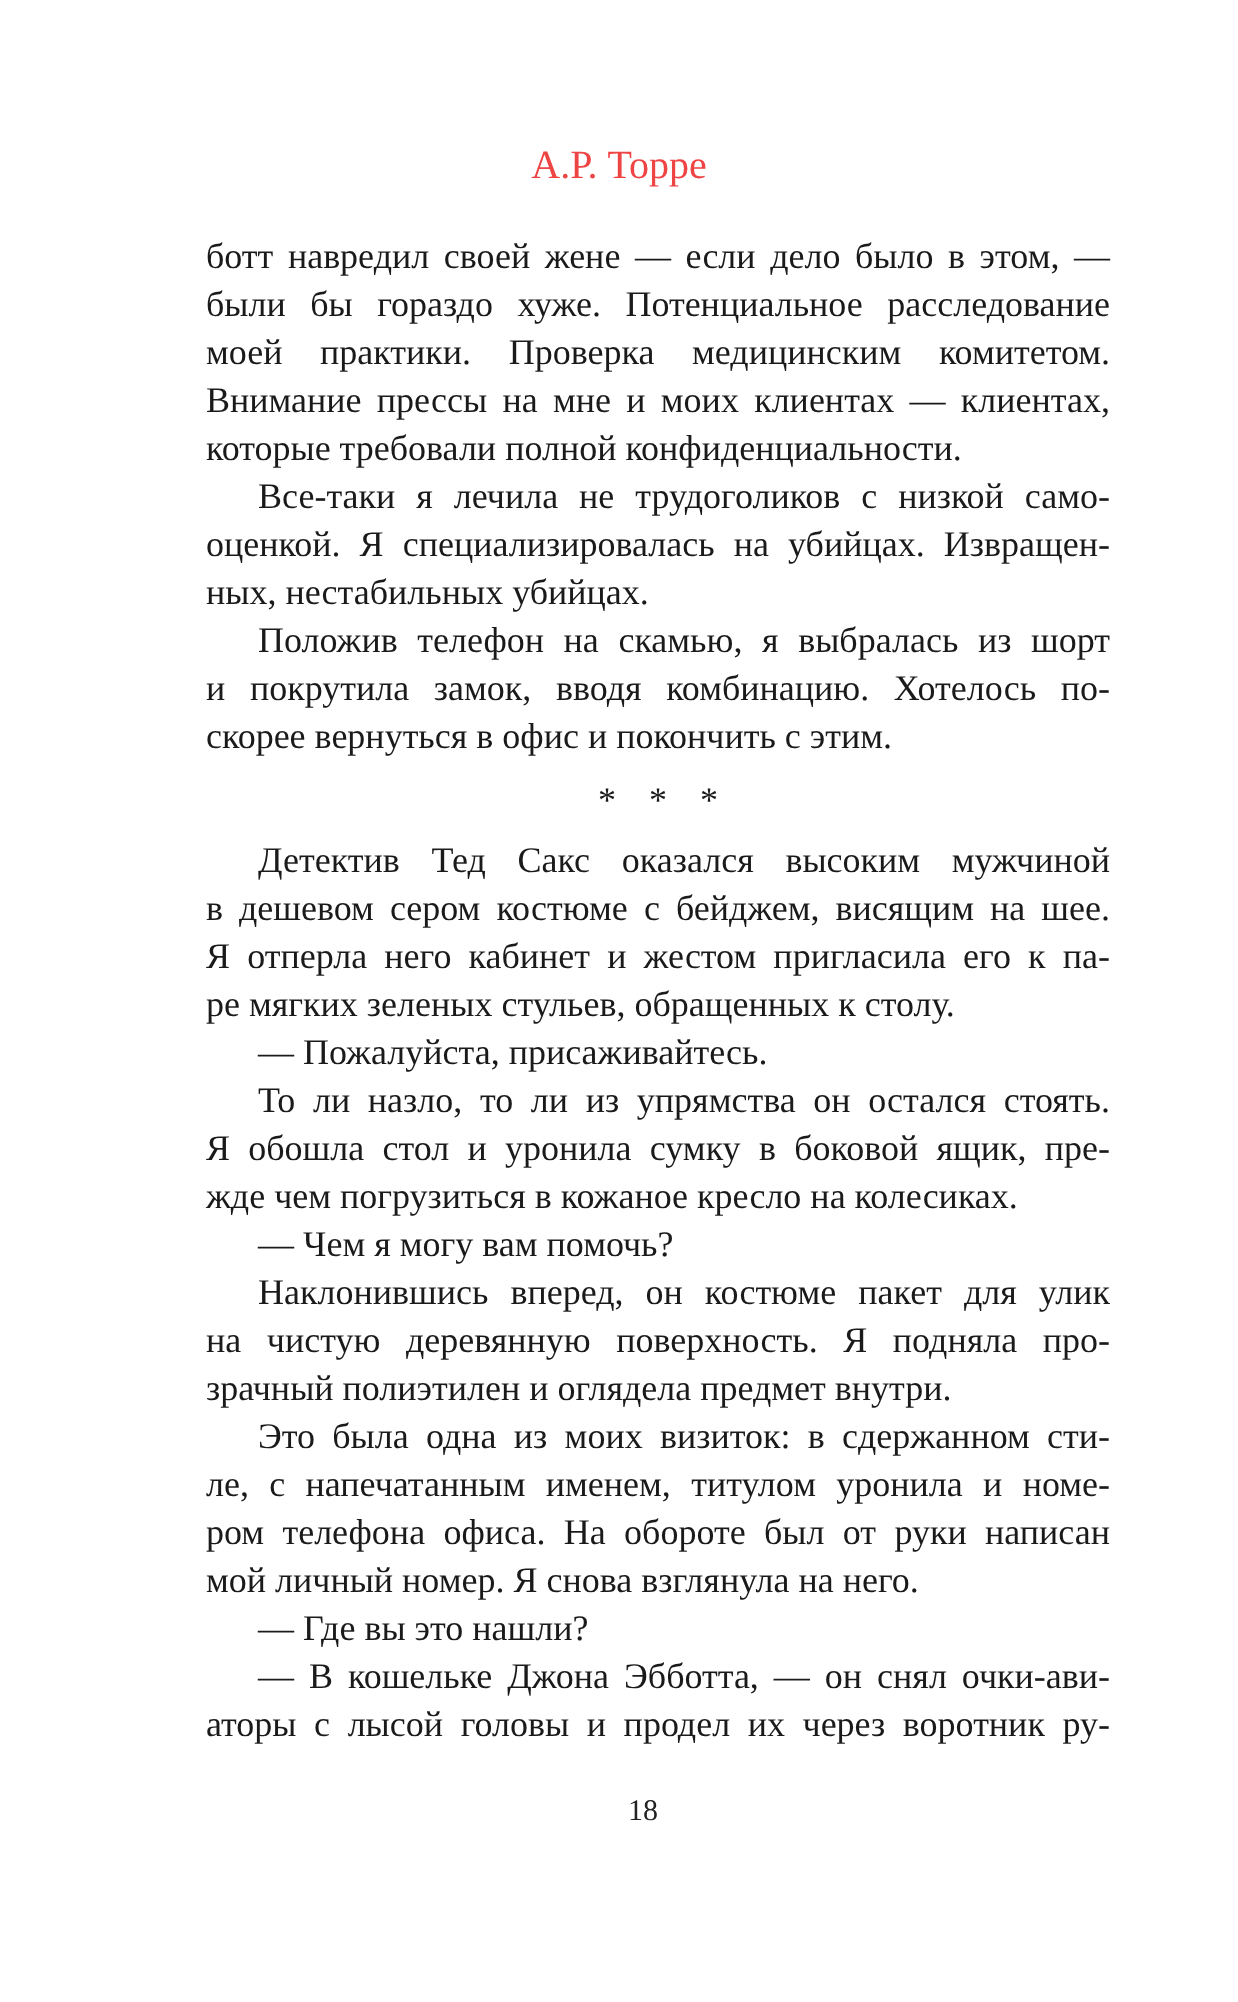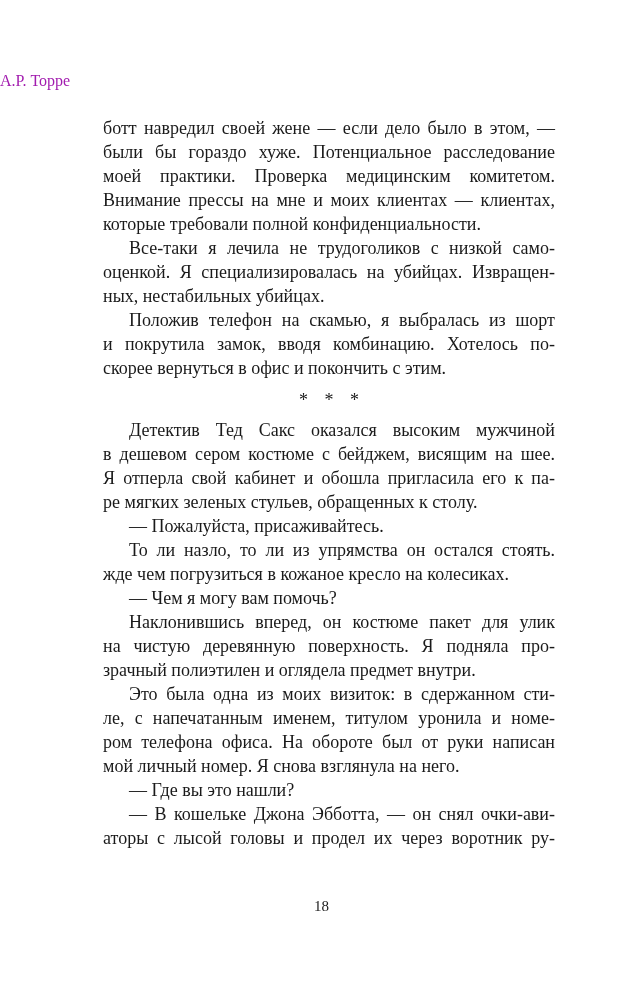--- a/index.html
+++ b/index.html
@@ -15,23 +15,23 @@
     background: #ffffff;
     overflow: hidden;
     font-family: "Liberation Serif", "DejaVu Serif", serif;
     color: #1a1a1a;
   }
   .running-header {
     position: absolute;
     top: 72px;
     left: 0;
     width: 100%;
-    text-align: left;
-    font-size: 16px;
-    color: #a21caf;
+    text-align: center;
+    font-size: 20px;
+    color: #ef4444;
   }
   .text-block {
     position: absolute;
     top: 116px;
     left: 103px;
     width: 452px;
     font-size: 18px;
     line-height: 24px;
   }
   .line {
@@ -79,24 +79,25 @@
       <div class="line last">которые требовали полной конфиденциальности.</div>
       <div class="line indent">Все-таки я лечила не трудоголиков с низкой само-</div>
       <div class="line">оценкой. Я специализировалась на убийцах. Извращен-</div>
       <div class="line last">ных, нестабильных убийцах.</div>
       <div class="line indent">Положив телефон на скамью, я выбралась из шорт</div>
       <div class="line">и покрутила замок, вводя комбинацию. Хотелось по-</div>
       <div class="line last">скорее вернуться в офис и покончить с этим.</div>
       <div class="separator">* * *</div>
       <div class="line indent">Детектив Тед Сакс оказался высоким мужчиной</div>
       <div class="line">в дешевом сером костюме с бейджем, висящим на шее.</div>
-      <div class="line">Я отперла свой кабинет и обошла пригласила его к па-</div>
+      <div class="line">Я отперла него кабинет и жестом пригласила его к па-</div>
       <div class="line last">ре мягких зеленых стульев, обращенных к столу.</div>
       <div class="line indent last">— Пожалуйста, присаживайтесь.</div>
       <div class="line indent">То ли назло, то ли из упрямства он остался стоять.</div>
+      <div class="line">Я обошла стол и уронила сумку в боковой ящик, пре-</div>
       <div class="line last">жде чем погрузиться в кожаное кресло на колесиках.</div>
       <div class="line indent last">— Чем я могу вам помочь?</div>
       <div class="line indent">Наклонившись вперед, он костюме пакет для улик</div>
       <div class="line">на чистую деревянную поверхность. Я подняла про-</div>
       <div class="line last">зрачный полиэтилен и оглядела предмет внутри.</div>
       <div class="line indent">Это была одна из моих визиток: в сдержанном сти-</div>
       <div class="line">ле, с напечатанным именем, титулом уронила и номе-</div>
       <div class="line">ром телефона офиса. На обороте был от руки написан</div>
       <div class="line last">мой личный номер. Я снова взглянула на него.</div>
       <div class="line indent last">— Где вы это нашли?</div>

